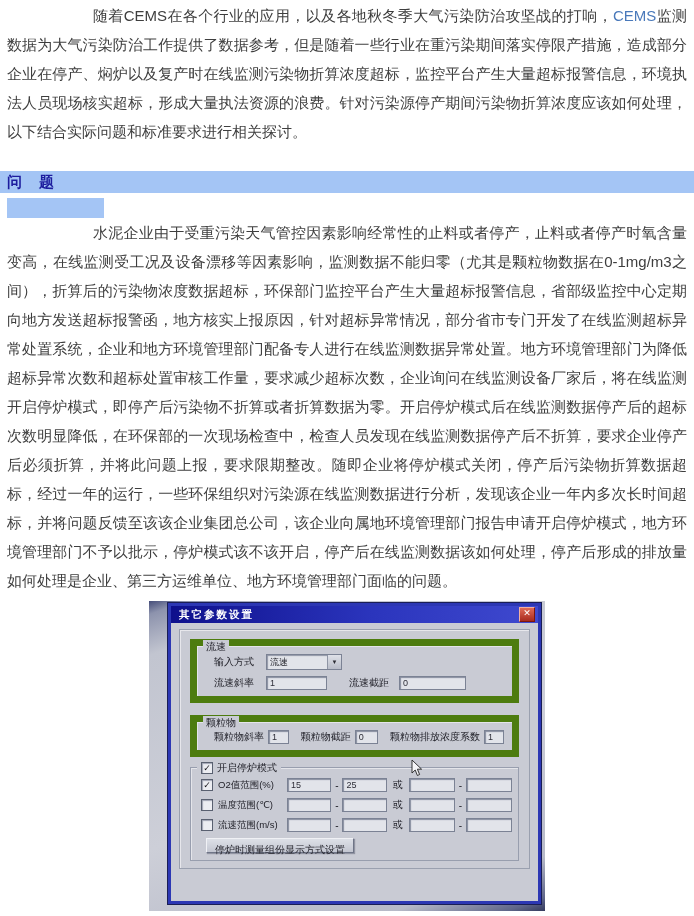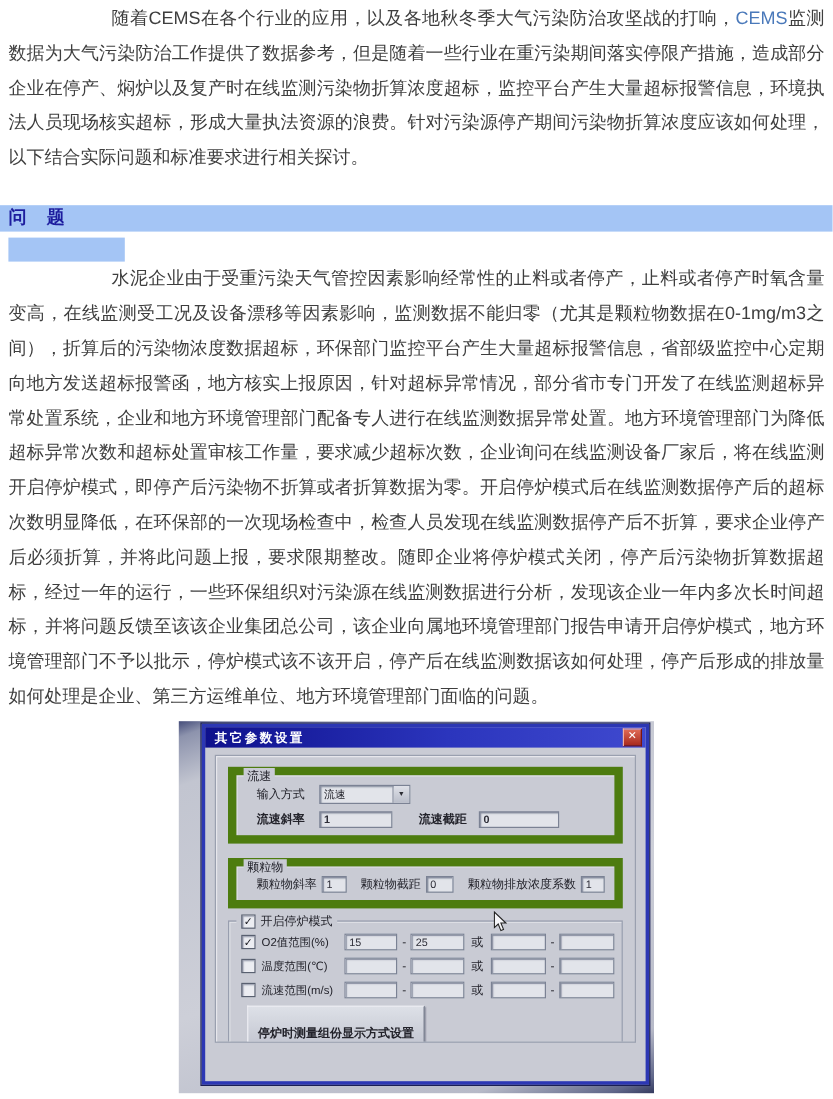--- a/index.html
+++ b/index.html
@@ -43,38 +43,38 @@
   .field { display:inline-block; height:12px; background:#e2e4ea; border:1px solid #7b8294;
            box-shadow:inset 1px 1px 1px rgba(45,55,85,.5); font-size:9px; line-height:12px;
            padding-left:3px; color:#2e2e38; overflow:hidden; }
   .combo { display:inline-flex; height:14px; border:1px solid #7b8294; background:#e2e4ea;
            box-shadow:inset 1px 1px 1px rgba(45,55,85,.45); }
   .combo-val { flex:1; font-size:9px; line-height:14px; padding-left:3px; }
   .combo-btn { width:13px; background:linear-gradient(#dfe1e8,#b9bdc9); border-left:1px solid #8f95a5;
                color:#2b2b33; font-size:6px; line-height:14px; text-align:center; }
 
   .g-flow { margin-top:3px; }
-  .mt6 { margin-top:6px;font-weight:bold; }
+  .mt6 { margin-top:6px; }
   .g-pm { margin-top:12px; }
   .pressure-row { margin-top:9px; padding-left:8px; }
   .stop-wrap { margin-top:10px; position:relative; border:1px solid #989eae;
                box-shadow:inset 1px 1px 0 rgba(255,255,255,.5); padding:10px 6px 5px 10px; }
   .stop-legend { position:absolute; top:-7px; left:6px; background:#c9cbd4; padding:0 4px;
                  display:inline-flex; align-items:center; gap:4px; }
   .cb { width:10px; height:10px; background:#ecedf2; border:1px solid #596070;
         box-shadow:inset 1px 1px 1px rgba(45,55,85,.4); display:inline-flex; align-items:center;
         justify-content:center; font-size:9px; line-height:9px; color:#16161c; flex:0 0 auto; }
   .cond-title { color:#4a57d8; margin:0 0 6px; font-size:9.5px; }
   .cond-row { display:flex; align-items:center; margin-bottom:6px; white-space:nowrap; }
   .cond-label { width:74px; margin-left:5px; font-size:9.5px; }
   .sep { margin:0 4px; } .or { margin:0 6px; }
   .pushbtn { background:linear-gradient(#dde0e7,#c3c6d1); border:1px solid;
              border-color:#f0f1f5 #6f7587 #6f7587 #f0f1f5; box-shadow:1px 1px 1px rgba(40,45,70,.35);
              font-size:10px; color:#22222a; font-family:inherit; }
-  .display-btn { height:15px; padding:16px 8px; margin-left:5px; line-height:13px;font-weight:bold; }
+  .display-btn { height:15px; padding:4px 8px; margin-left:5px; line-height:13px; }
   .btn-row { display:flex; justify-content:flex-end; gap:12px; padding:8px 6px 0 0; }
   .pushbtn.small { width:40px; height:16px; line-height:14px; }
 
   .cursor { position:absolute; left:262px; top:158px; z-index:5; }
 </style>
 </head>
 <body>
 
 <div class="page">
   <div class="content">

